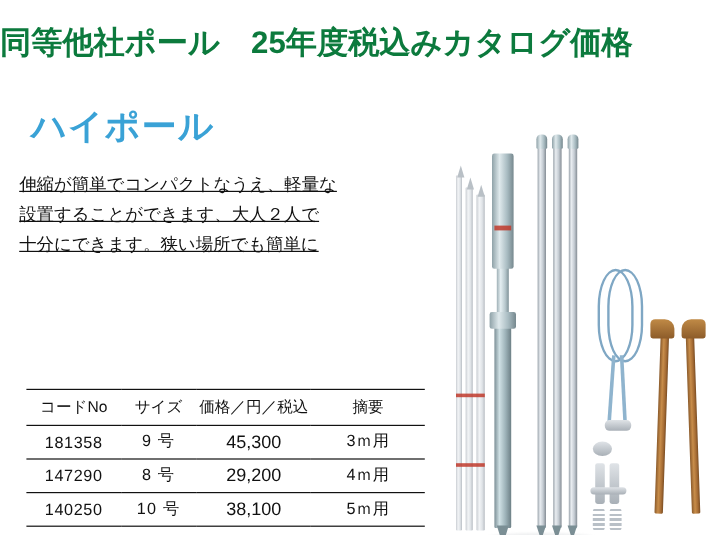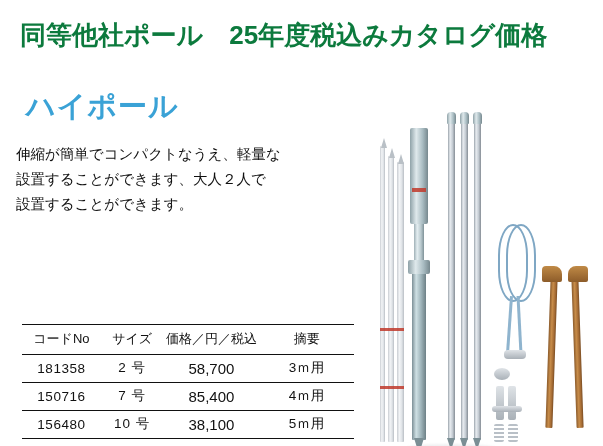--- a/index.html
+++ b/index.html
@@ -24,21 +24,20 @@
     position: absolute;
     left: 0;
     top: 18px;
     width: 521px;
     text-align: center;
     font-size: 26px;
     font-weight: bold;
     color: #0c7a3d;
     letter-spacing: 0px;
     white-space: nowrap;
-    margin-left: 20px;
   }
   .subtitle-row {
     position: absolute;
     left: 26px;
     top: 92px;
     display: flex;
     align-items: flex-end;
     gap: 14px;
   }
   .sub-small {
@@ -61,20 +60,21 @@
     position: absolute;
     left: 16px;
     top: 142px;
     width: 345px;
     font-size: 14.5px;
     color: #111111;
     line-height: 1.72;
   }
   .desc div {
     white-space: nowrap;
+    text-decoration: underline;
   }
 
   
   table.price {
     position: absolute;
     left: 22px;
     top: 324px;
     width: 332px;
     border-collapse: collapse;
     font-size: 13.5px;
@@ -208,47 +208,47 @@
 
   <div class="main-title">同等他社ポール　25年度税込みカタログ価格</div>
 
   <div class="subtitle-row">
     <span class="sub-big">ハイポール</span>
   </div>
 
   <div class="desc">
     <div>伸縮が簡単でコンパクトなうえ、軽量な</div>
     <div>設置することができます、大人２人で</div>
-    <div>設置することができます。</div>
+    <div>十分にできます。狭い場所でも簡単に</div>
   </div>
 
   <table class="price">
     <thead>
       <tr>
         <th>コードNo</th>
         <th>サイズ</th>
         <th>価格／円／税込</th>
         <th>摘要</th>
       </tr>
     </thead>
     <tbody>
       <tr>
         <td class="code-cell">181358</td>
-        <td class="size-cell">2 号</td>
-        <td class="price-cell">58,700</td>
+        <td class="size-cell">9 号</td>
+        <td class="price-cell">45,300</td>
         <td class="note-cell">3ｍ用</td>
       </tr>
       <tr>
-        <td class="code-cell">150716</td>
-        <td class="size-cell">7 号</td>
-        <td class="price-cell">85,400</td>
+        <td class="code-cell">147290</td>
+        <td class="size-cell">8 号</td>
+        <td class="price-cell">29,200</td>
         <td class="note-cell">4ｍ用</td>
       </tr>
       <tr>
-        <td class="code-cell">156480</td>
+        <td class="code-cell">140250</td>
         <td class="size-cell">10 号</td>
         <td class="price-cell">38,100</td>
         <td class="note-cell">5ｍ用</td>
       </tr>
     </tbody>
   </table>
 
   <div class="photo">
 
     <div class="pole thin-pole" style="left:14px; top:46px; width:5px; height:296px;"></div>

